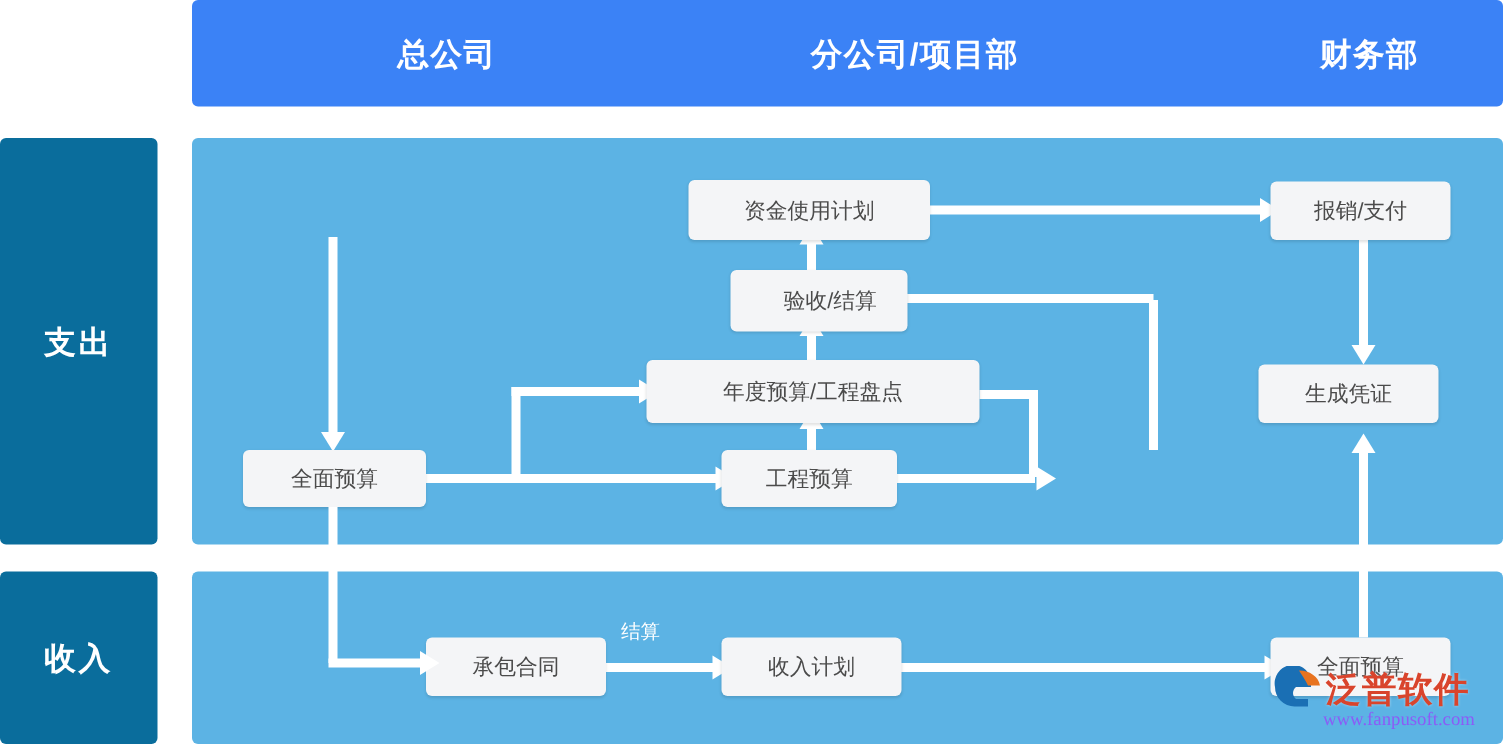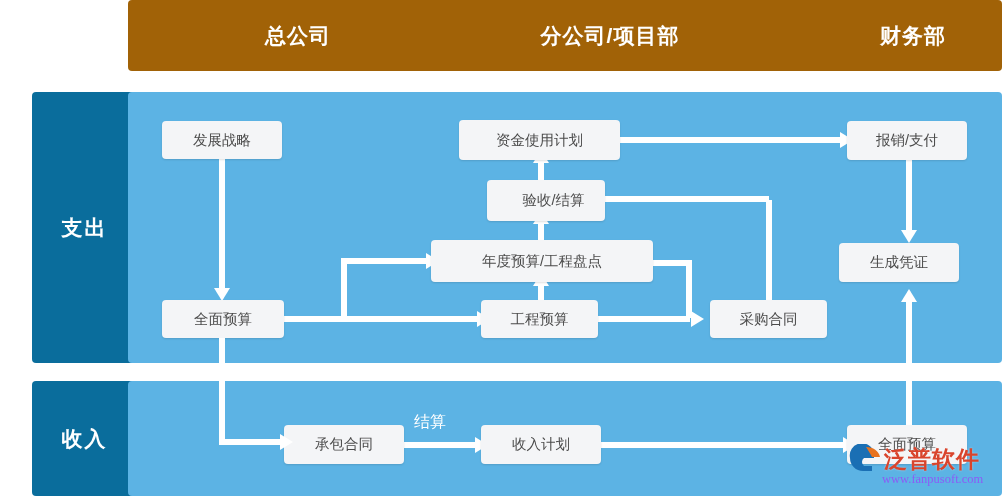--- a/index.html
+++ b/index.html
@@ -3,36 +3,36 @@
 <meta charset="utf-8">
 <style>
   html,body{margin:0;padding:0;background:#ffffff;}
   body{width:1002px;height:496px;overflow:hidden;
        font-family:"Liberation Sans","DejaVu Sans",sans-serif;}
   #root{position:relative;width:1002px;height:496px;background:#ffffff;}
 
   
   .header-bar{
     position:absolute;left:128px;top:0px;width:874px;height:71px;
-    background:#a16207;border-radius:4px;
+    background:#3b82f6;border-radius:4px;
   }
   .header-cell{
     position:absolute;top:0;height:71px;display:flex;align-items:center;
     justify-content:center;color:#ffffff;font-size:21px;font-weight:bold;
     letter-spacing:1px;white-space:nowrap;
   }
   .hc-0{left:75px;width:190px;}
   .hc-1{left:350px;width:264px;}
   .hc-2{left:700px;width:170px;}
 
   
   .row-label{
     position:absolute;left:0px;width:105px;background:#0a6d9c;
     border-radius:4px;display:flex;align-items:center;justify-content:center;
-    color:#ffffff;font-size:21px;font-weight:bold;letter-spacing:2px;margin-left:32px;
+    color:#ffffff;font-size:21px;font-weight:bold;letter-spacing:2px;
   }
   .rl-expense{top:92px;height:271px;}
   .rl-income{top:381px;height:115px;}
 
   
   .panel{
     position:absolute;left:128px;width:874px;background:#5cb3e4;border-radius:4px;
   }
   .panel-expense{top:92px;height:271px;}
   .panel-income{top:381px;height:115px;}
@@ -50,21 +50,21 @@
   .seg{position:absolute;background:#ffffff;z-index:4;}
   .seg-h{height:6px;}
   .seg-v{width:6px;}
   .arrow{position:absolute;width:0;height:0;z-index:5;}
   .ar-right{border-top:8px solid transparent;border-bottom:8px solid transparent;border-left:13px solid #ffffff;}
   .ar-left{border-top:8px solid transparent;border-bottom:8px solid transparent;border-right:13px solid #ffffff;}
   .ar-down{border-left:8px solid transparent;border-right:8px solid transparent;border-top:13px solid #ffffff;}
   .ar-up{border-left:8px solid transparent;border-right:8px solid transparent;border-bottom:13px solid #ffffff;}
 
   .edge-label{
-    position:absolute;color:#ffffff;font-size:16px;white-space:nowrap;z-index:6;
+    position:absolute;color:#ffffff;font-size:13px;white-space:nowrap;z-index:6;
   }
 
   
   .watermark{
     position:absolute;right:4px;bottom:2px;width:150px;height:52px;z-index:20;
     pointer-events:none;
   }
   .wm-text{
     position:absolute;left:36px;top:2px;font-size:23px;font-weight:bold;
     color:#d9442c;letter-spacing:1px;white-space:nowrap;
@@ -122,27 +122,25 @@
   <div class="seg seg-v" style="left:766px;top:200px;height:100px;"></div>
   <div class="seg seg-h" style="left:601px;top:196px;width:168px;"></div>
   <div class="arrow ar-left" style="left:588px;top:191px;"></div>
 
   <div class="seg seg-v" style="left:906px;top:160px;height:70px;"></div>
   <div class="arrow ar-down" style="left:901px;top:230px;"></div>
 
   <div class="seg seg-v" style="left:906px;top:300px;height:125px;"></div>
   <div class="arrow ar-up" style="left:901px;top:289px;"></div>
 
-  <div class="node" style="left:162px;top:121px;width:120px;height:38px;">发展战略</div>
   <div class="node" style="left:162px;top:300px;width:122px;height:38px;">全面预算</div>
   <div class="node" style="left:431px;top:240px;width:222px;height:42px;">年度预算/工程盘点</div>
   <div class="node" style="left:481px;top:300px;width:117px;height:38px;">工程预算</div>
   <div class="node" style="left:459px;top:120px;width:161px;height:40px;">资金使用计划</div>
   <div class="node" style="left:487px;top:180px;width:103px;height:41px;padding-left:15px;">验收/结算</div>
-  <div class="node" style="left:710px;top:300px;width:117px;height:38px;">采购合同</div>
   <div class="node" style="left:847px;top:121px;width:120px;height:39px;">报销/支付</div>
   <div class="node" style="left:839px;top:243px;width:120px;height:39px;">生成凭证</div>
 
   <div class="panel panel-income"></div>
 
   <div class="seg seg-v" style="left:219px;top:338px;height:104px;z-index:7;"></div>
   <div class="seg seg-h" style="left:219px;top:439px;width:64px;z-index:7;"></div>
   <div class="arrow ar-right" style="left:280px;top:434px;z-index:8;"></div>
 
   <div class="seg seg-h" style="left:404px;top:442px;width:74px;"></div>

